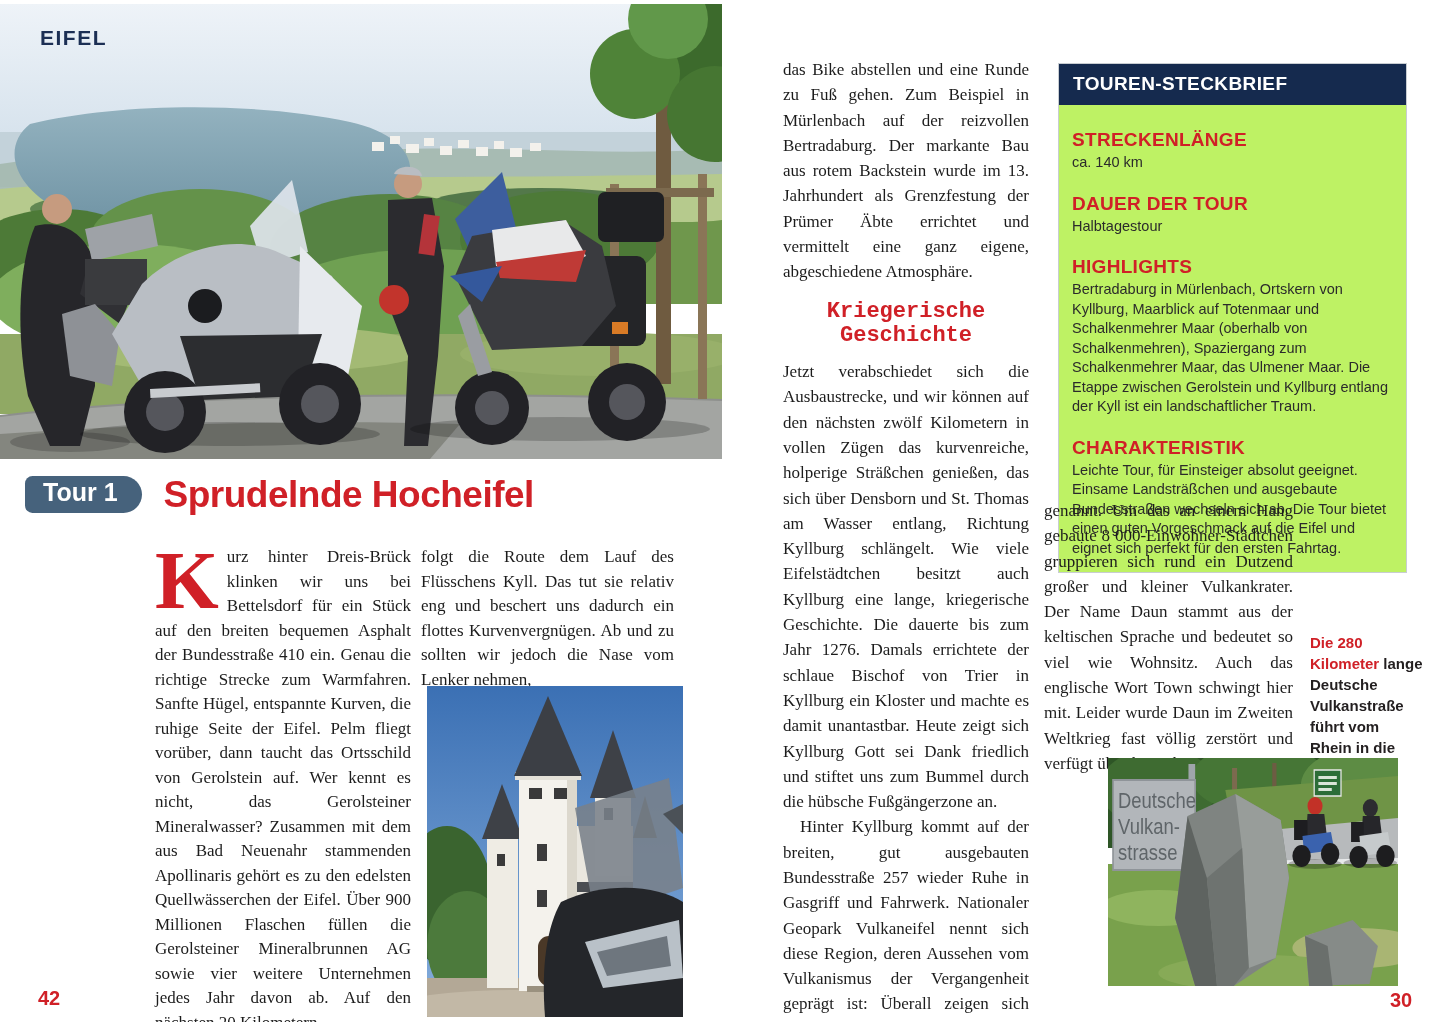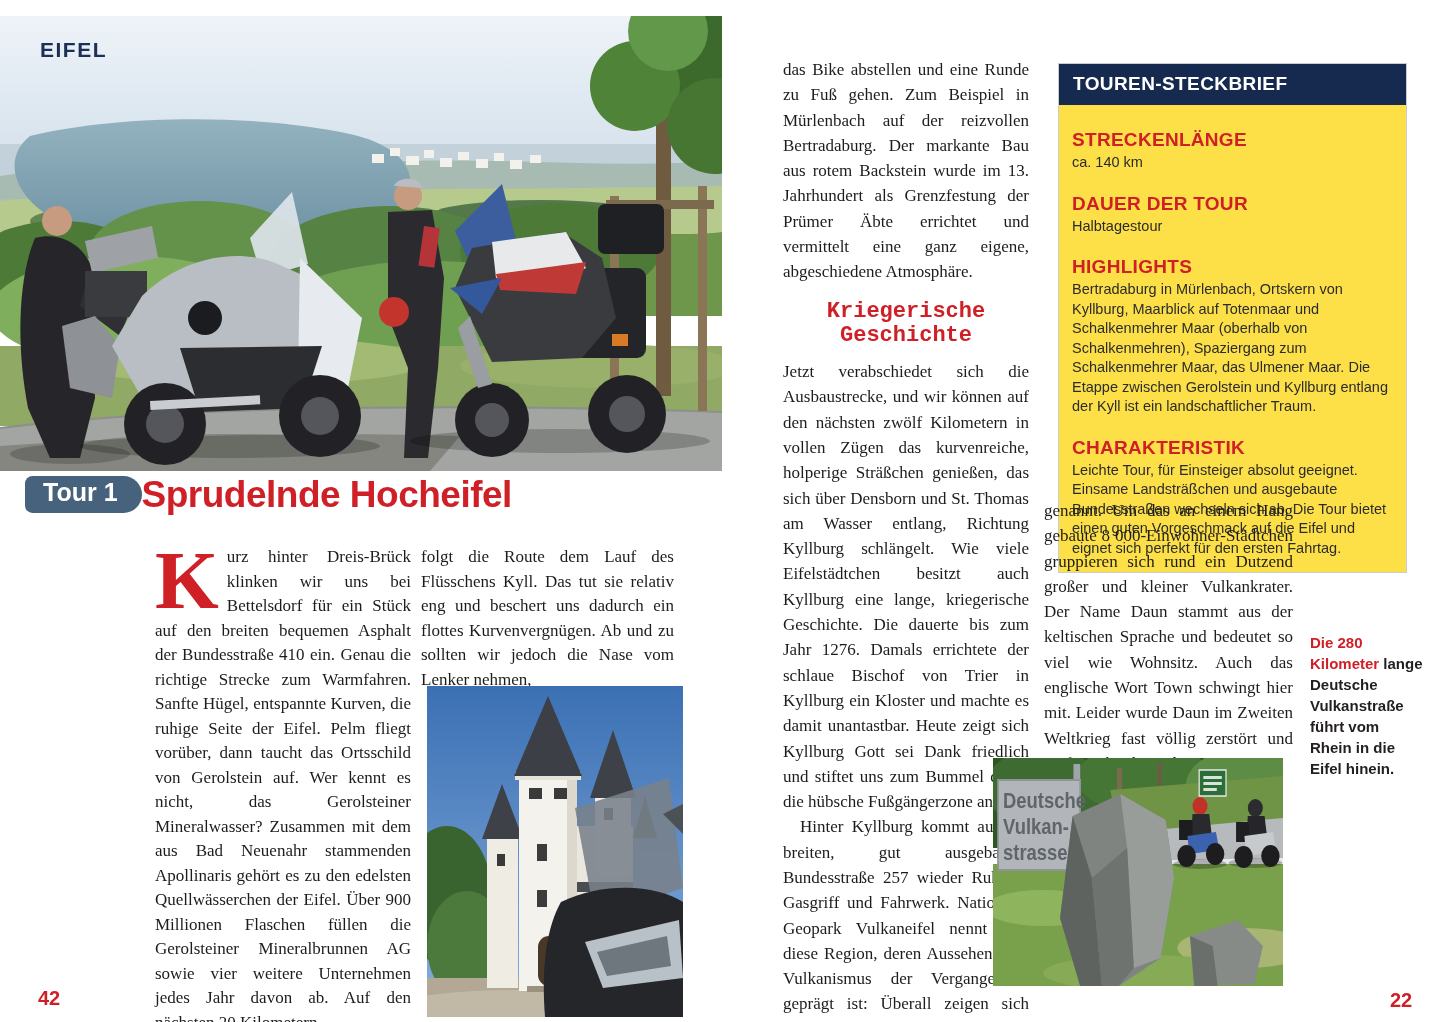--- a/index.html
+++ b/index.html
@@ -1,27 +1,27 @@
 <!DOCTYPE html>
 <html><head>
 <meta charset="utf-8">
 <style>
   html,body{margin:0;padding:0;background:#ffffff;}
   .page{position:relative;width:1445px;height:1022px;background:#ffffff;overflow:hidden;
         font-family:"Liberation Serif",serif;color:#1c1c1c;}
   
   .photo{position:absolute;overflow:hidden;}
   .photo svg{display:block;width:100%;height:100%;}
-  .main-photo{left:0;top:16px;width:722px;height:455px;}
+  .main-photo{left:0;top:4px;width:722px;height:455px;}
   .castle-photo{left:427px;top:686px;width:256px;height:331px;}
-  .sign-photo{left:993px;top:758px;width:290px;height:228px;font-weight:bold;}
+  .sign-photo{left:1108px;top:758px;width:290px;height:228px;}
   .eifel{position:absolute;left:40px;top:22px;font-family:"Liberation Sans",sans-serif;
          font-weight:700;font-size:21px;letter-spacing:1.5px;color:#1c2f54;z-index:5;}
   
-  .tour-row{position:absolute;left:25px;top:476px;display:flex;align-items:center;}
+  .tour-row{position:absolute;left:25px;top:476px;display:flex;align-items:center;gap:22px;}
   .badge{background:#46627c;color:#fff;font-family:"Liberation Sans",sans-serif;font-weight:700;
          font-size:25px;padding:2px 24px 6px 18px;border-radius:8px 20px 20px 8px;}
   .title{color:#d02027;font-family:"Liberation Sans",sans-serif;font-weight:700;
          font-size:37px;margin:0;letter-spacing:-0.5px;line-height:1;}
   
   .bodycol{position:absolute;font-size:17px;line-height:24.5px;text-align:justify;}
   .bodycol p{margin:0;}
   .col1{left:155px;top:545px;width:256px;}
   .col2{left:421px;top:545px;width:253px;}
   .col3{left:783px;top:57px;width:246px;line-height:25.3px;}
@@ -35,21 +35,21 @@
   .caption{position:absolute;font-family:"Liberation Sans",sans-serif;font-weight:700;
            font-size:15px;line-height:21px;color:#231f20;}
   .caption .lead{color:#d02027;}
   .left-caption{left:38px;top:770px;width:116px;}
   .right-caption{left:1310px;top:632px;width:114px;}
   .pagenum{position:absolute;font-family:"Liberation Sans",sans-serif;font-weight:700;
            font-size:20px;color:#d02027;}
   .pn-left{left:38px;top:987px;}
   .pn-right{left:1390px;top:989px;}
   
-  .steckbrief{position:absolute;left:1058px;top:63px;width:349px;background:#fde047;
+  .steckbrief{position:absolute;left:1058px;top:63px;width:349px;background:#bef264;
               border:1px solid #c8cdd2;box-sizing:border-box;
               font-family:"Liberation Sans",sans-serif;}
   .sb-header{background:#152a4e;color:#fff;font-weight:700;font-size:19px;
              padding:9px 14px 10px 14px;letter-spacing:0.4px;}
   .sb-body{padding:4px 13px 14px 13px;}
   .sb-label{color:#d02027;font-weight:700;font-size:19px;margin-top:20px;letter-spacing:0.3px;}
   .sb-value{font-size:14.5px;line-height:19.5px;color:#2b2b2b;margin-top:2px;}
 </style>
 </head>
 <body>
@@ -303,15 +303,15 @@
         <polygon points="95,58 152,36 206,62 216,120 200,200 150,228 104,228 80,160" fill="#7f8481"></polygon>
         <polygon points="95,58 80,160 104,228 130,228 118,120" fill="#5e6360"></polygon>
         <polygon points="152,36 206,62 216,120 200,200 168,210 160,90" fill="#989d9a"></polygon>
         <polygon points="118,120 160,90 168,210 150,228 130,228" fill="#6e7370"></polygon>
         <polygon points="235,178 292,162 322,188 312,226 240,228" fill="#868b88"></polygon>
         <polygon points="235,178 240,228 268,228 262,188" fill="#6a6f6c"></polygon>
       </g>
     </svg>
   </div>
 
-  <div class="pagenum pn-right">22</div>
+  <div class="pagenum pn-right">30</div>
 
 </div>
 
 </body></html>

